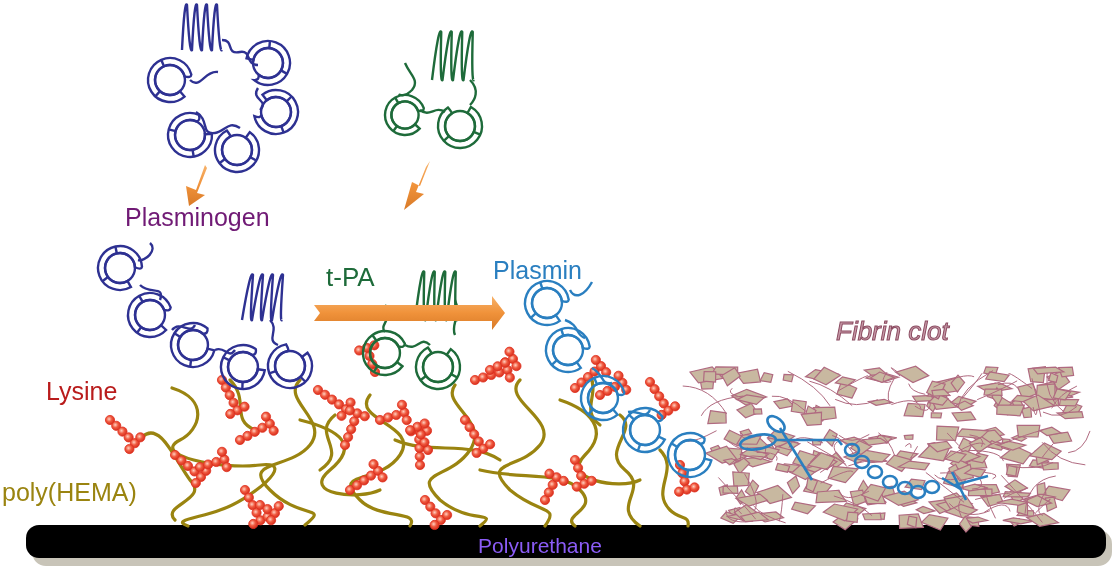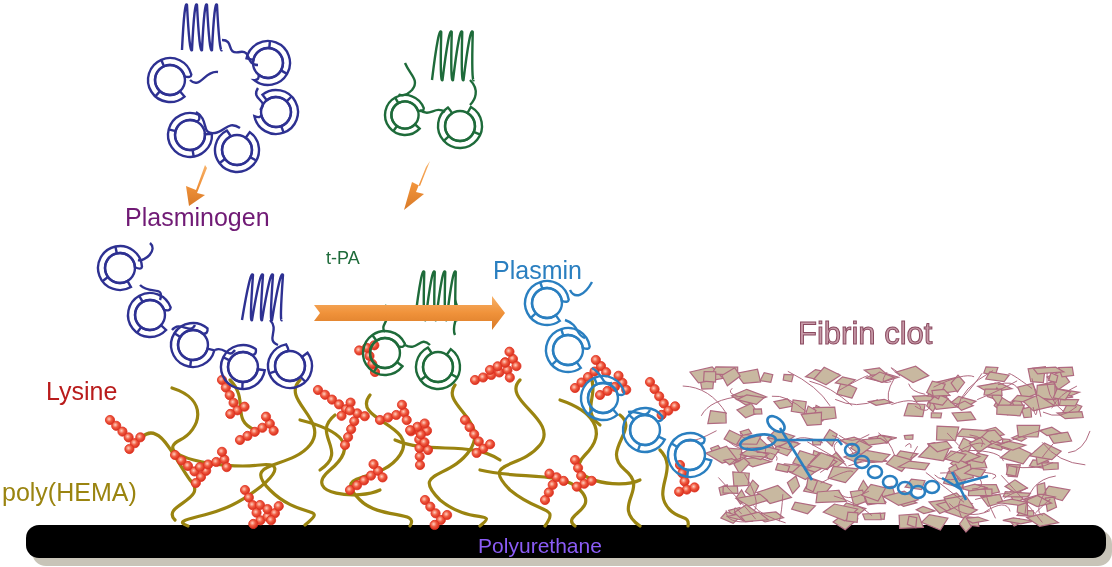--- a/index.html
+++ b/index.html
@@ -1,24 +1,24 @@
 <!DOCTYPE html>
 <html><head>
 <meta charset="utf-8">
 <style>
   html, body { margin: 0; padding: 0; background: #ffffff; }
   body { width: 1112px; height: 567px; overflow: hidden; position: relative; font-family: "Liberation Sans", sans-serif; }
   #stage { position: absolute; left: 0; top: 0; }
   .lbl { position: absolute; white-space: nowrap; font-family: "Liberation Sans", sans-serif; }
   #lbl-plasminogen { left: 125px; top: 203px; font-size: 25px; }
-  #lbl-tpa { left: 326px; top: 248px; font-size: 18px; }
+  #lbl-tpa { left: 326px; top: 262px; font-size: 26px; }
   #lbl-plasmin { left: 493px; top: 208px; font-size: 25px; margin-top: 48px; }
   #lbl-lysine { left: 46px; top: 377px; font-size: 25px; }
   #lbl-polyhema { left: 2px; top: 478px; font-size: 25px; }
-  #lbl-fibrin { left: 798px; top: 316px; font-size: 31px; -webkit-text-stroke: 1px #8a4a60; }
+  #lbl-fibrin { left: 836px; top: 316px; font-size: 26px; font-style: italic; -webkit-text-stroke: 1px #8a4a60; }
   #lbl-pu { left: 0; width: 1080px; text-align: center; top: 534px; font-size: 21px; }
 </style>
 </head>
 <body>
 
 <svg id="stage" width="1112" height="567" viewBox="0 0 1112 567">
   <defs>
     <linearGradient id="arrowGrad" x1="0" y1="0" x2="0" y2="1">
       <stop offset="0" stop-color="#f7b26a"></stop>
       <stop offset="0.5" stop-color="#f0923a"></stop>

